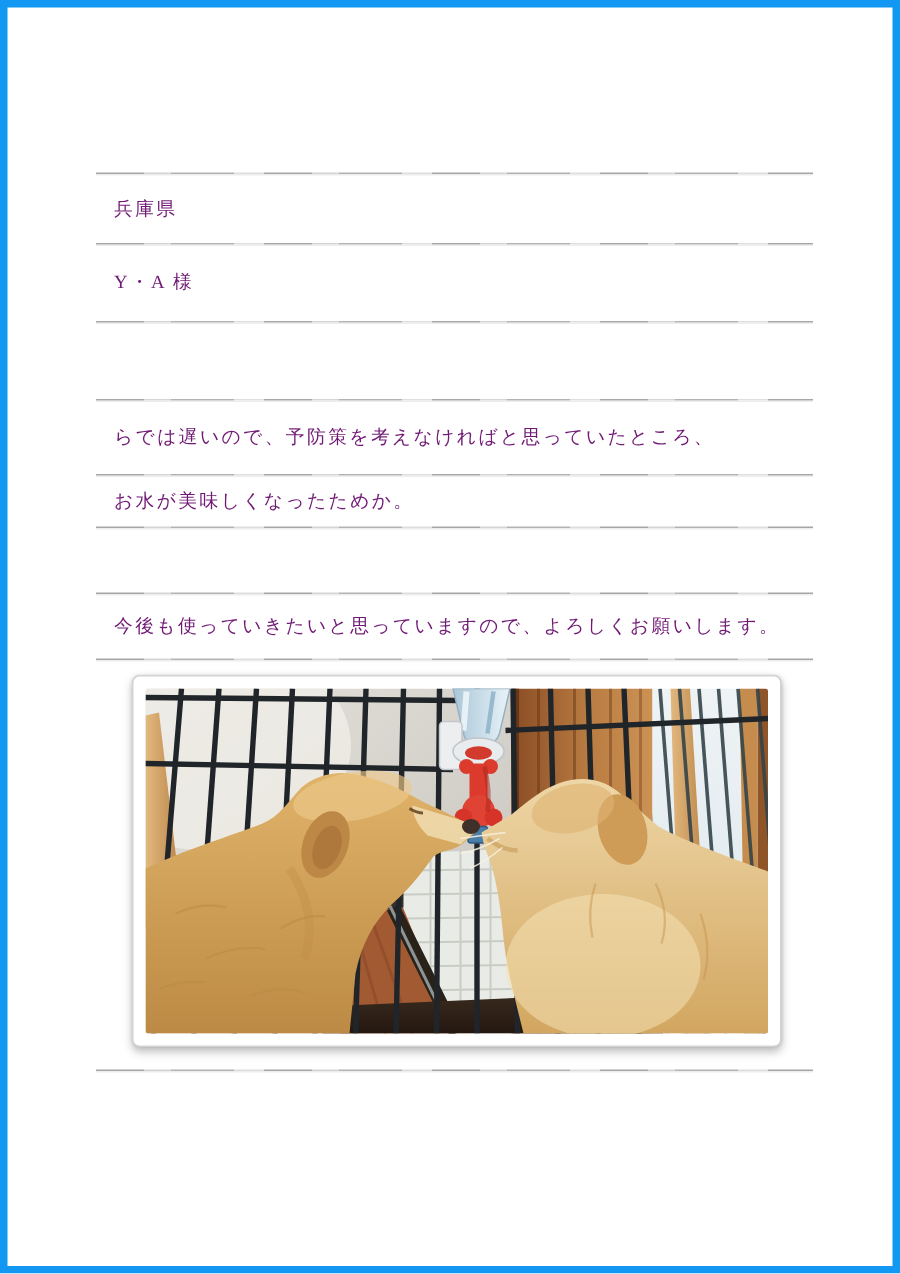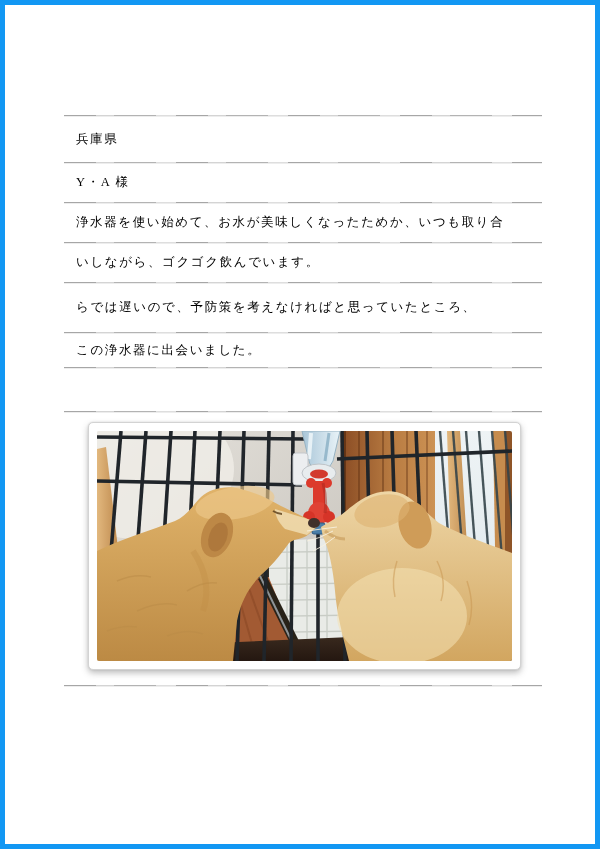--- a/index.html
+++ b/index.html
@@ -20,27 +20,27 @@
   .rule-line{
     height:1px;
     background:repeating-linear-gradient(90deg,
       #a6a6a6 0px,#a6a6a6 32px,
       #d4d4d4 32px,#d4d4d4 50px,
       #b3b3b3 50px,#b3b3b3 92px,
       #dedede 92px,#dedede 112px);
     box-shadow:0 1px 0 #ededed;
   }
   .row{display:flex;flex-direction:column;}
-  .r47{height:47px}.r40{height:40px}.r38{height:50px}.r35{height:35px}.r44{height:44px}
+  .r47{height:47px}.r40{height:52px}.r38{height:50px}.r35{height:35px}.r44{height:44px}
   .rtext{
     margin:auto 0;
     padding-left:12px;
     font-size:12.5px;
     letter-spacing:1.6px;
-    color:#000000;
+    color:#701a75;
   }
   .photo-section{
     height:274px;
     box-sizing:border-box;
     padding:11px 0 0 24px;
   }
   .photo-frame{
     display:inline-block;
     margin:0;
     background:#ffffff;
@@ -60,36 +60,35 @@
     <div class="row r47">
       <div class="rule-line"></div>
       <span class="rtext">兵庫県</span>
     </div>
     <div class="row r40">
       <div class="rule-line"></div>
       <span class="rtext">Y・A 様</span>
     </div>
     <div class="row r40">
       <div class="rule-line"></div>
-      <span class="rtext">浄水器を使い始めて、お水が美味しくなったためか、いつも取り合</span>
-    </div>
-    <div class="row r40">
-      <div class="rule-line"></div>
-      <span class="rtext">いしながら、ゴクゴク飲んでいます。</span>
     </div>
     <div class="row r38">
       <div class="rule-line"></div>
       <span class="rtext">らでは遅いので、予防策を考えなければと思っていたところ、</span>
     </div>
     <div class="row r35">
       <div class="rule-line"></div>
-      <span class="rtext">この浄水器に出会いました。</span>
+      <span class="rtext">お水が美味しくなったためか。</span>
     </div>
     <div class="row r44">
       <div class="rule-line"></div>
+    </div>
+    <div class="row r44">
+      <div class="rule-line"></div>
+      <span class="rtext">今後も使っていきたいと思っていますので、よろしくお願いします。</span>
     </div>
 
     <div class="photo-section">
       <div class="rule-line" style="margin-left:-24px;margin-top:-11px;margin-bottom:10px;"></div>
       <figure class="photo-frame">
         <svg width="415" height="230" viewBox="0 0 415 230" role="img" aria-label="ケージの給水ボトルから一緒に水を飲む2頭のゴールデンレトリバー">
           <defs>
             <linearGradient id="g-wall" x1="0" y1="0" x2="0.9" y2="1">
               <stop offset="0" stop-color="#e6e3dd"></stop>
                 <stop offset="1" stop-color="#c6c2bb"></stop>

